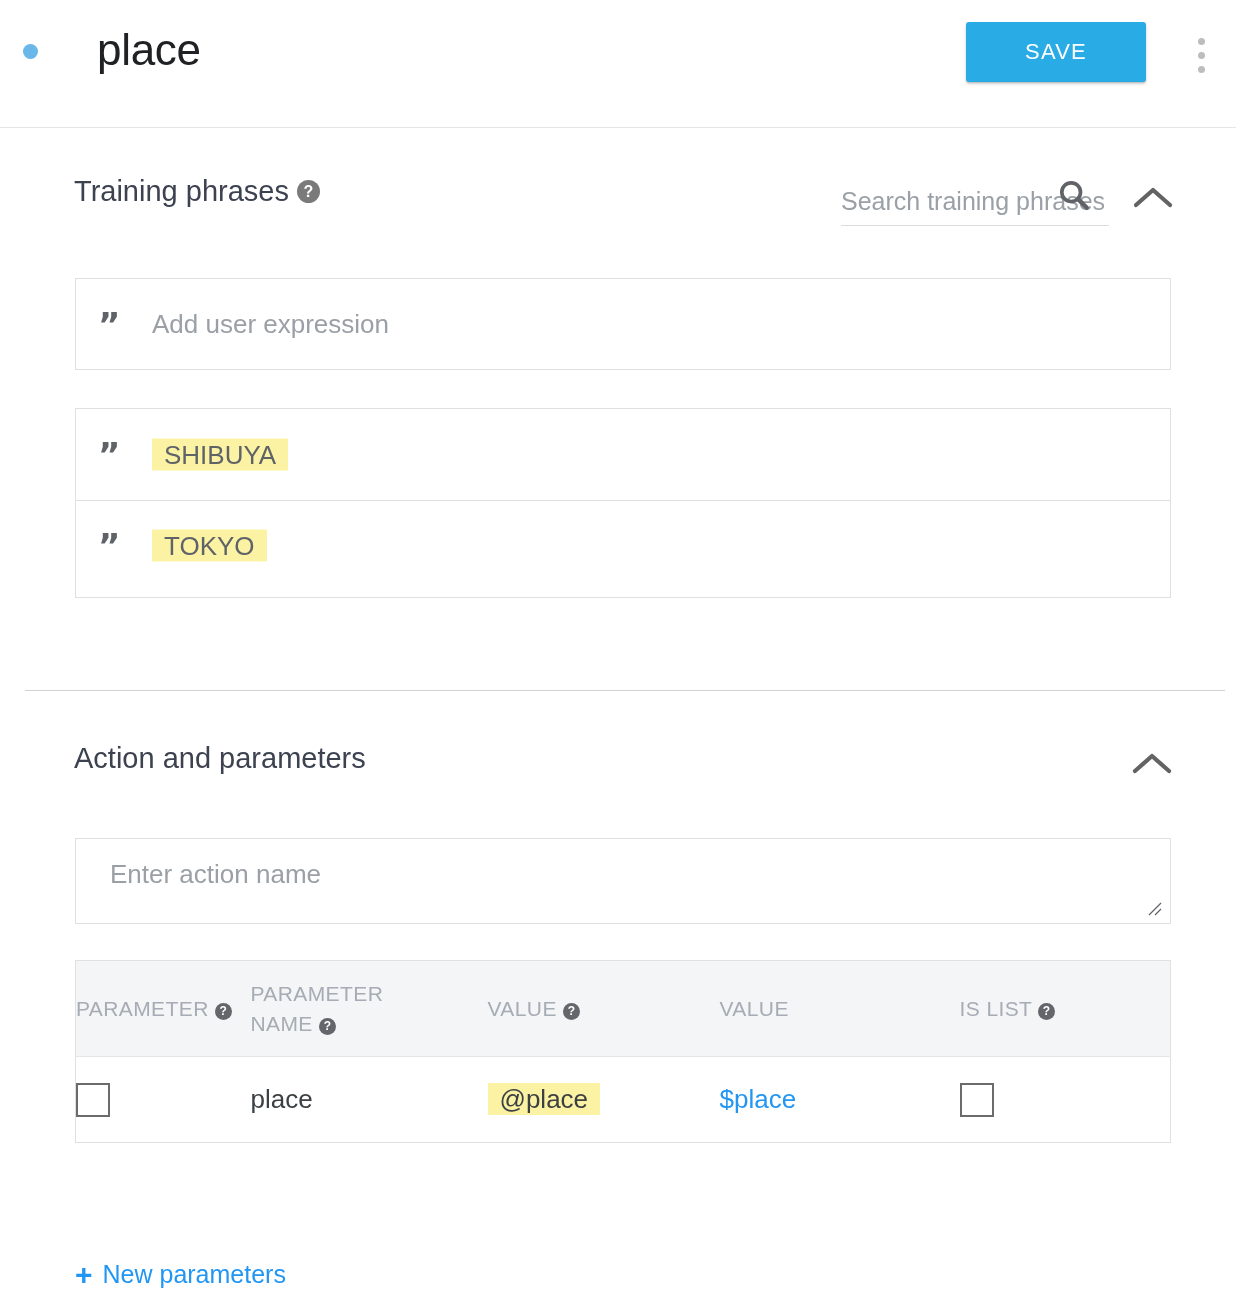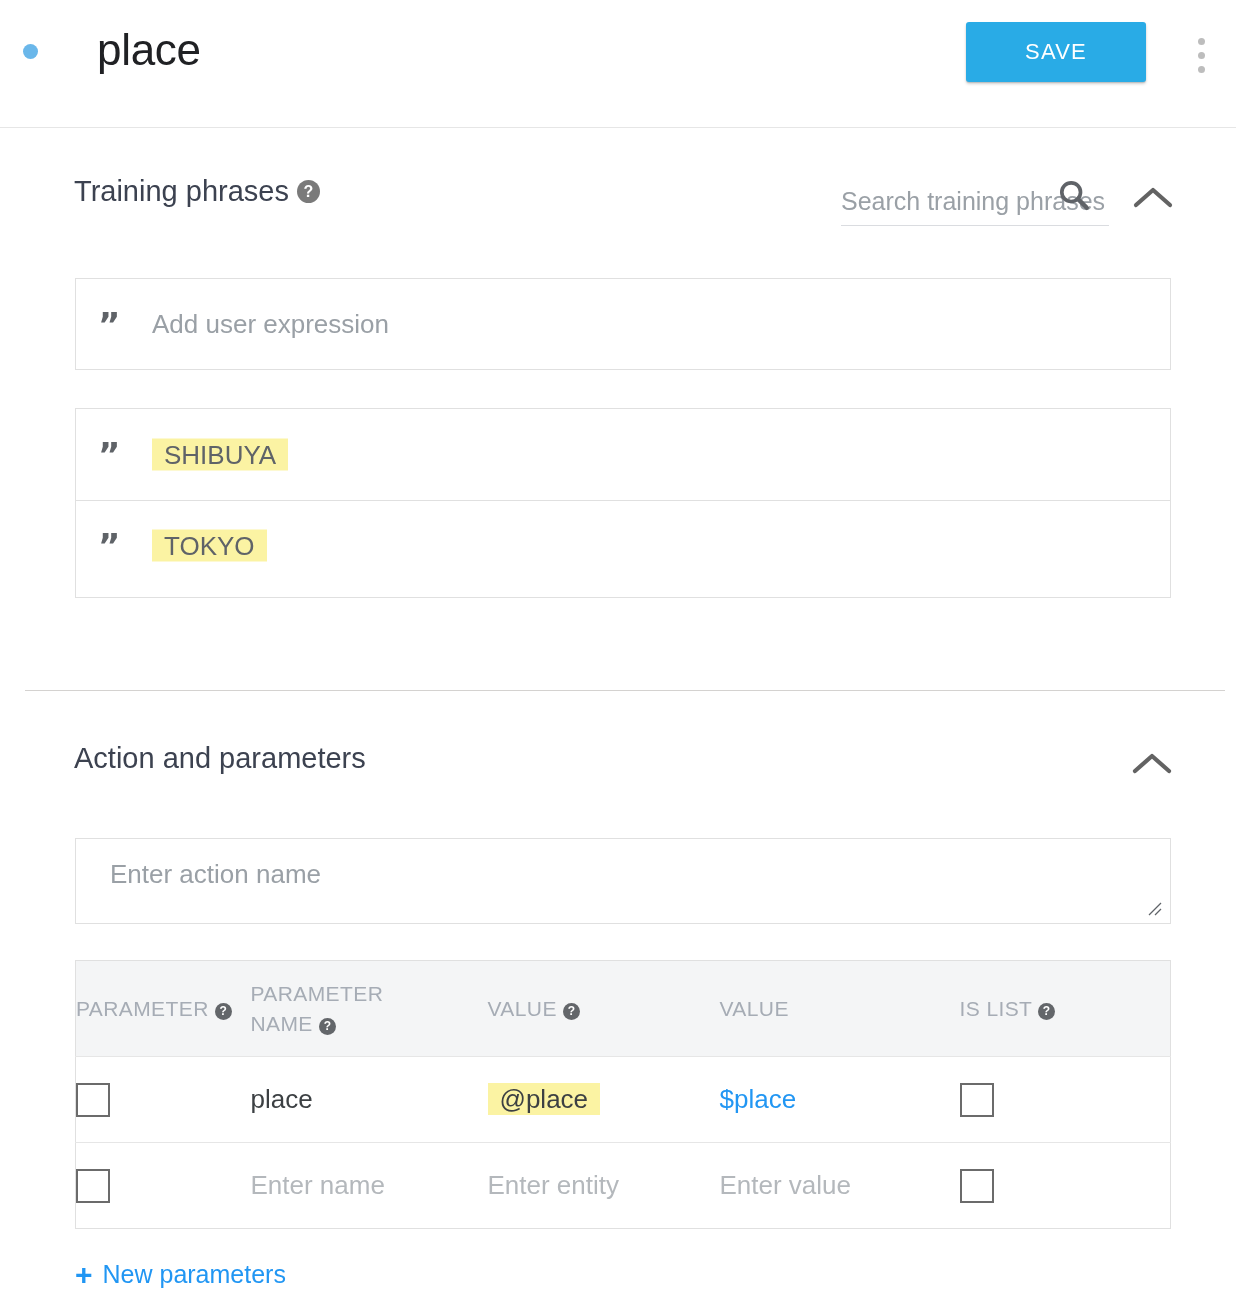--- a/index.html
+++ b/index.html
@@ -410,35 +410,18 @@
       <span class="hl">@place</span>
     </td>
     <td class="cell-val">
       <span class="link-blue">$place</span>
     </td>
     <td class="cell-list">
       <span class="param-checkbox"></span>
     </td>
   </tr>
 
-  <tr class="param-row">
-    <td class="cell-check">
-      <span class="param-checkbox"></span>
-    </td>
-    <td class="cell-name">
-      <input class="cell-input" type="text" placeholder="Enter name" style="">
-    </td>
-    <td class="cell-ent">
-      <input class="cell-input" type="text" placeholder="Enter entity" style="">
-    </td>
-    <td class="cell-val">
-      <input class="cell-input" type="text" placeholder="Enter value" style="">
-    </td>
-    <td class="cell-list">
-      <span class="param-checkbox"></span>
-    </td>
-  </tr>
 </tbody>
   </table>
 
 <div class="new-param-link">
   <span class="plus-glyph">+</span><span>New parameters</span>
 </div>
 
 </body></html>

